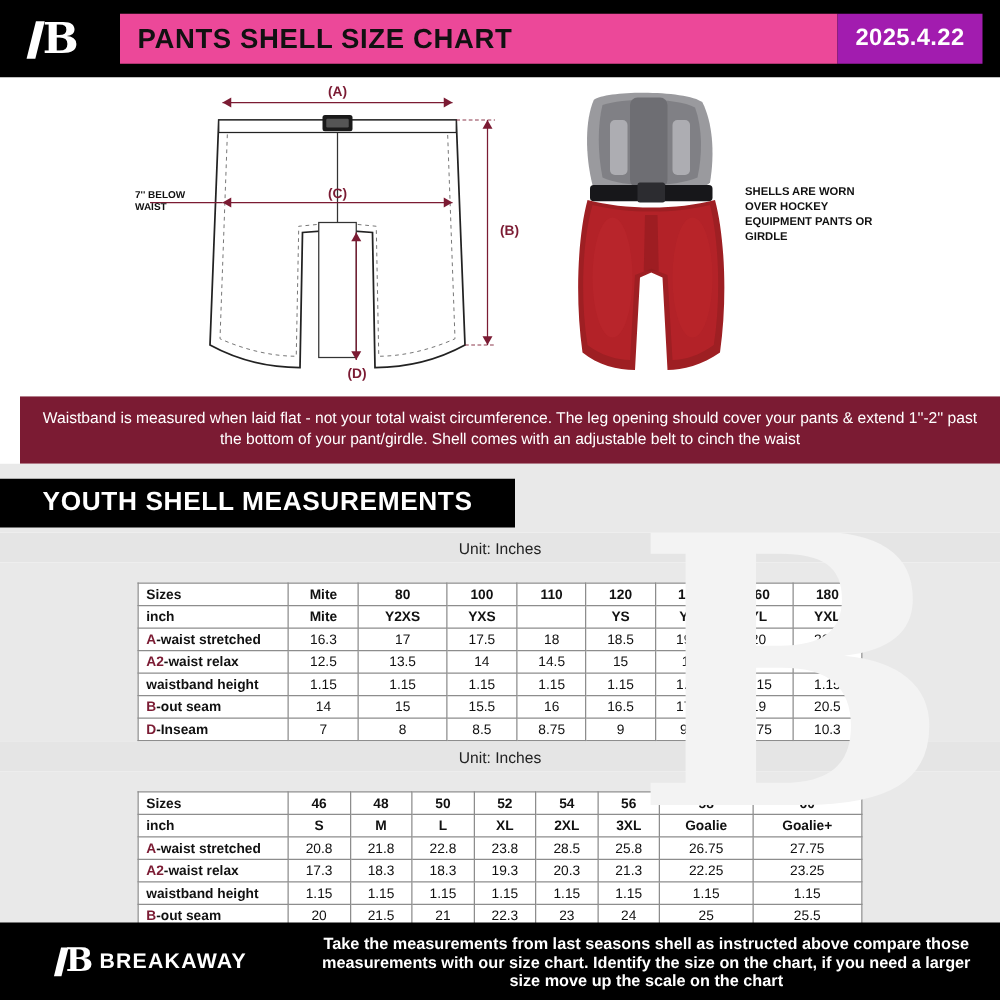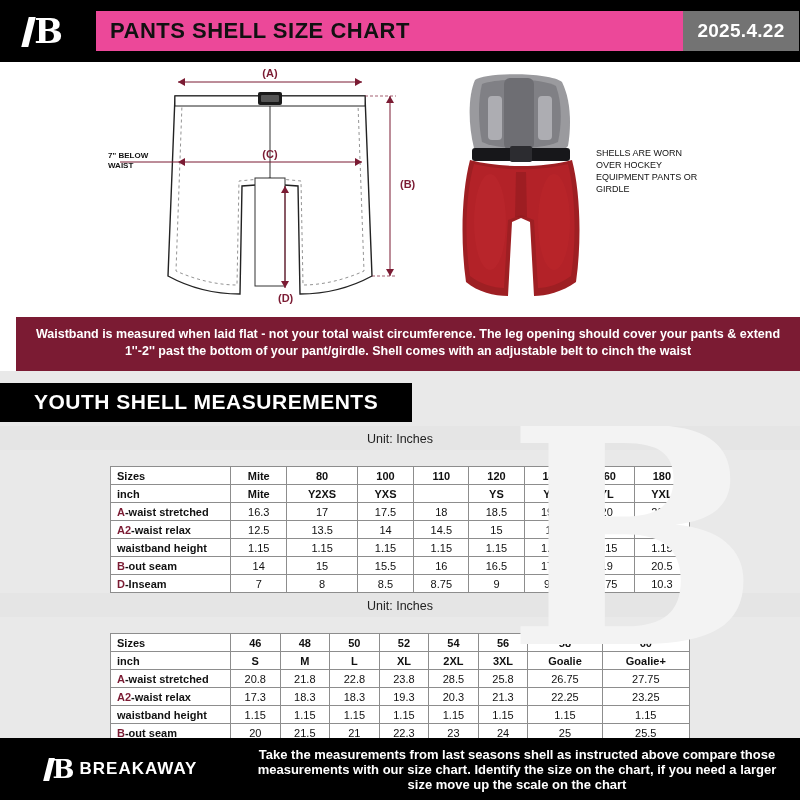--- a/index.html
+++ b/index.html
@@ -55,25 +55,25 @@
     padding-left: 14px;
   }
   .title-box span {
     font-size: 22px;
     font-weight: bold;
     color: #111;
     letter-spacing: 0.5px;
   }
   .date-box {
     width: 116px; height: 40px;
-    background: #737373;
+    background: #a21caf;
     color: #ffffff;
     display: flex; align-items: center; justify-content: center;
     font-size: 19px; font-weight: bold;
-    margin-right: 1px;
+    margin-right: 14px;
     letter-spacing: 0.3px;
   }
   
   .diagram {
     position: relative;
     height: 255px;
     background: #ffffff;
     border-bottom: 0;
   }
   .watermark {
@@ -86,33 +86,33 @@
     z-index: 0;
     pointer-events: none;
   }
   .shorts-svg { position: absolute; left: 100px; top: 4px; }
   .photo-wrap { position: absolute; left: 430px; top: 10px; }
   .note {
     position: absolute;
     left: 596px; top: 85px;
     width: 110px;
     font-size: 9px;
-    font-weight: normal;
+    font-weight: bold;
     line-height: 12px;
     color: #111;
   }
   
   .banner {
     background: #7b1b33;
     color: #ffffff;
     text-align: center;
     padding: 9px 16px 11px;
     font-size: 12.5px;
     line-height: 17px;
-    font-weight: 700;
+    font-weight: 400;
     margin-left: 16px;
   }
   
   .section-band {
     background: #e9e9e9;
     padding: 12px 0 4px;
     text-align: left;
     position: relative;
   }
   .section-title {

